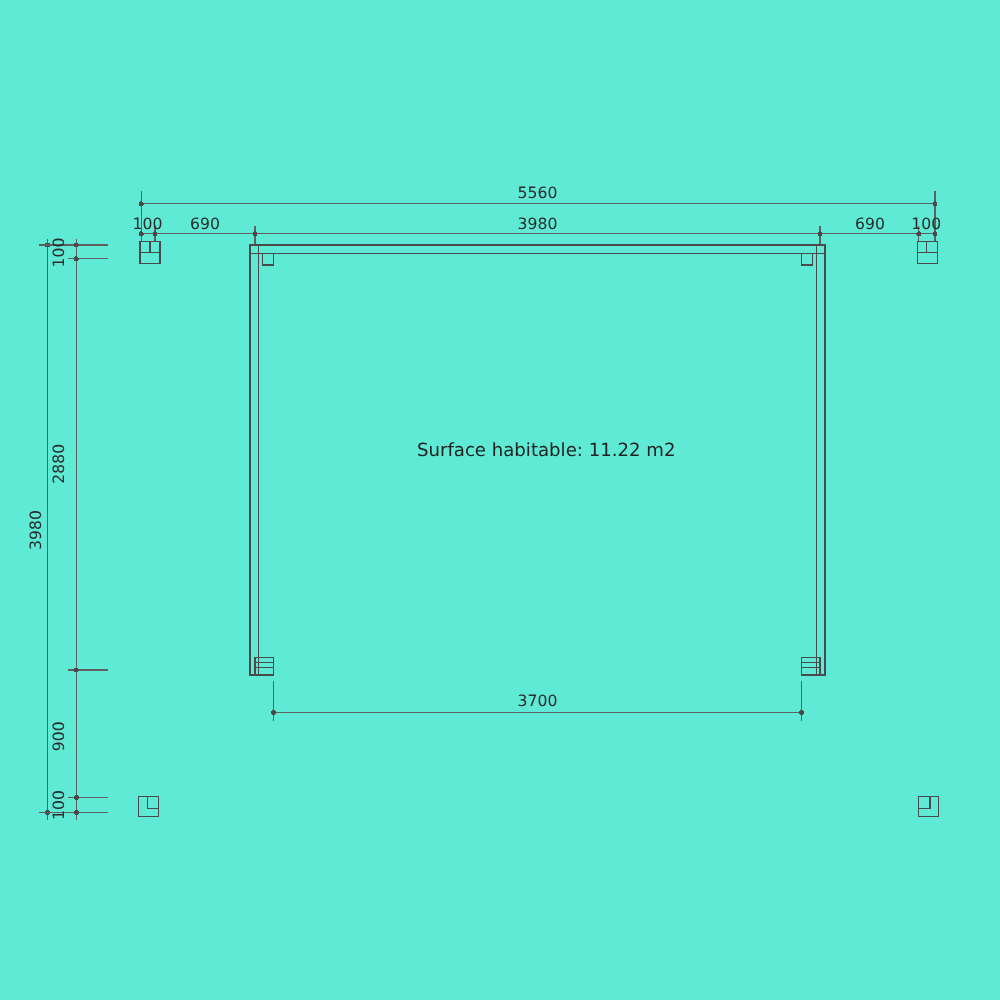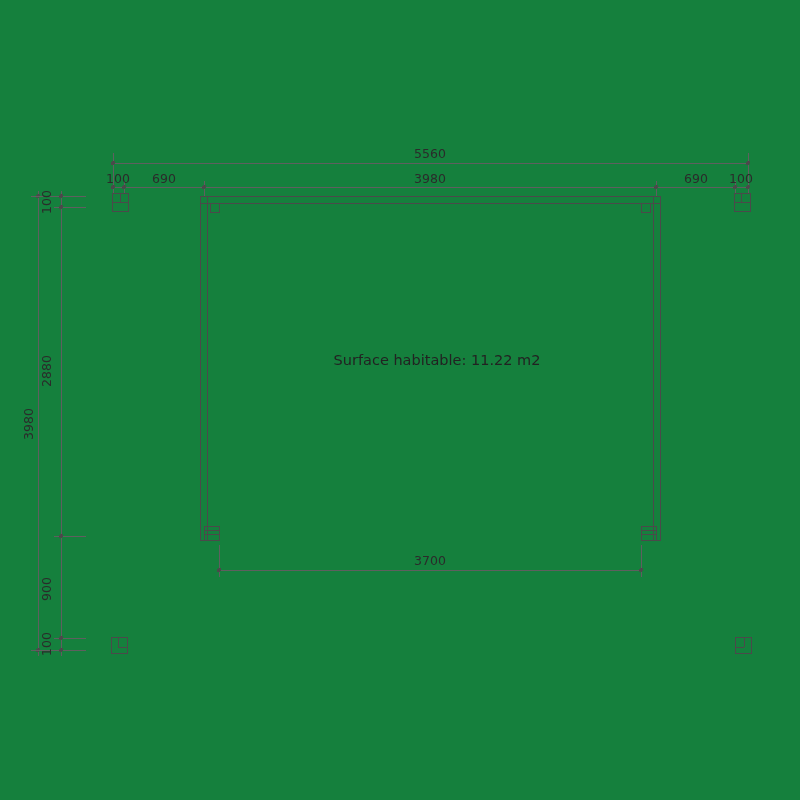--- a/index.html
+++ b/index.html
@@ -4,21 +4,21 @@
 <style>
   html, body {
     margin: 0;
     padding: 0;
     background: #ffffff;
   }
   .canvas {
     position: relative;
     width: 800px;
     height: 800px;
-    background: #15803d;
+    background: #5eead4;
     overflow: hidden;
   }
   svg {
     display: block;
   }
   .dim-text {
     font-family: "DejaVu Sans", "Liberation Sans", sans-serif;
     font-size: 12.5px;
     fill: #2b2b2b;
   }

